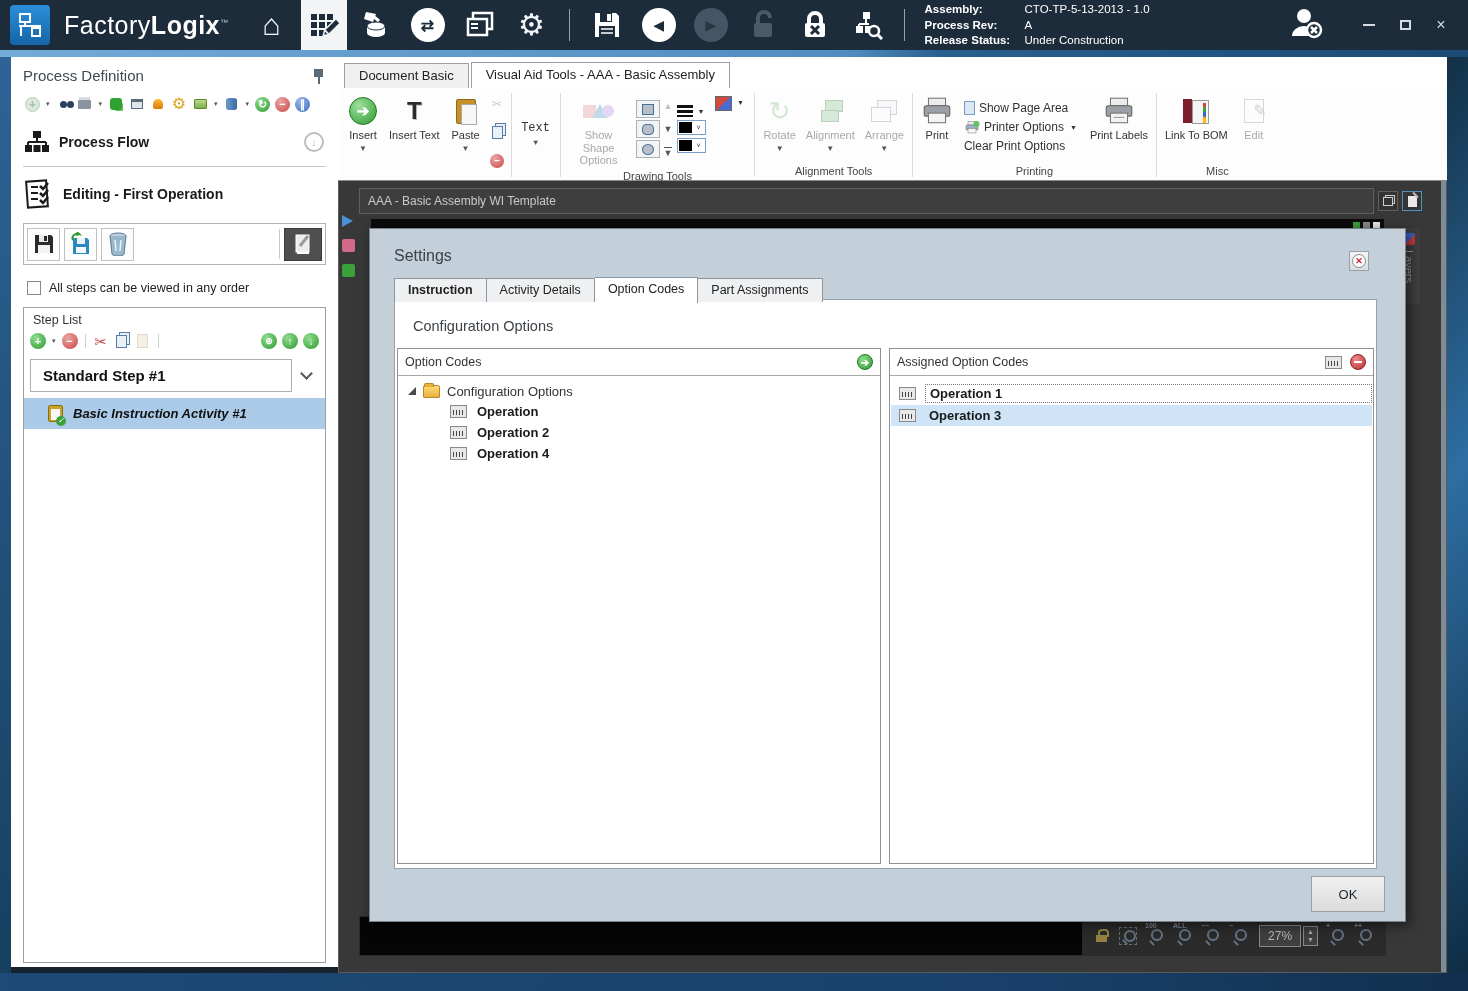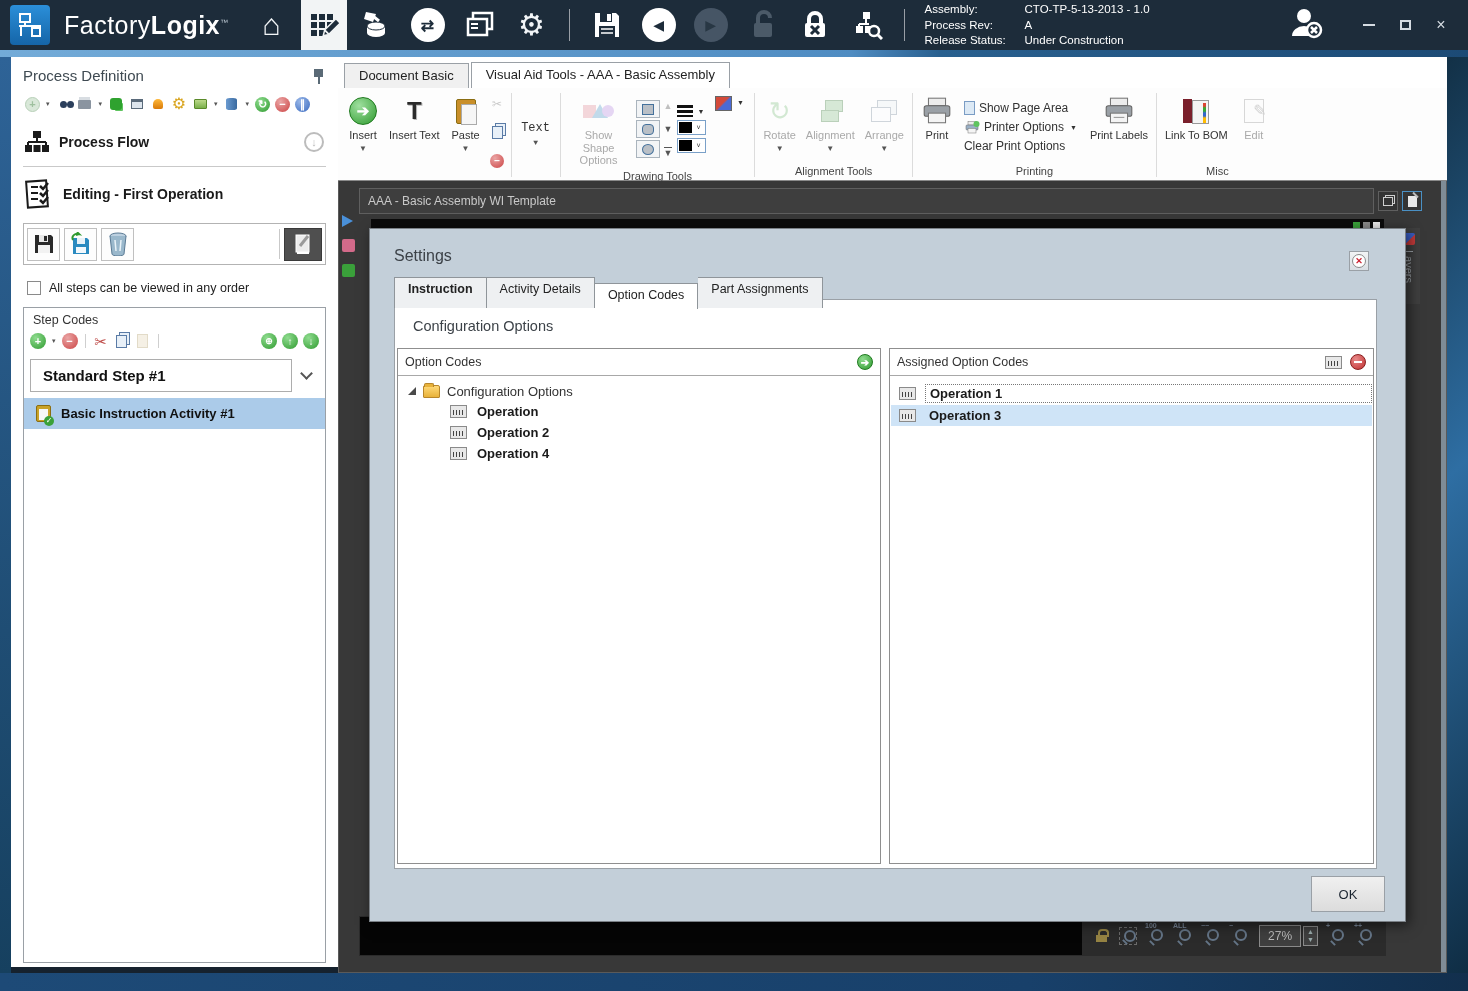--- a/index.html
+++ b/index.html
@@ -20,21 +20,21 @@
   .brand sup { font-size:8px; color:#b8c4ce; }
   .navbtn { width:46px; height:50px; display:flex; align-items:center; justify-content:center; color:#f2f5f7; }
   .navbtn.active { background:#f2f4f5; color:#1d2c3a; }
   .tb-divider { width:1px; height:32px; background:rgba(255,255,255,.55); margin:0 8px; }
   .glyph30 { font-size:30px; line-height:1; }
   .circle-btn { width:34px; height:34px; border-radius:50%; display:flex; align-items:center; justify-content:center; }
   .circle-btn.white { background:#fff; color:#1d2c3a; }
   .circle-btn.dim { background:#465565; color:#283744; }
   .asm-info { display:grid; grid-template-columns:92px auto; column-gap:8px; row-gap:1px;
     font-size:11.5px; color:#fff; line-height:1.25; margin-left:6px; }
-  .asm-info .lbl { font-weight:normal; white-space:nowrap; }
+  .asm-info .lbl { font-weight:bold; white-space:nowrap; }
   .asm-info .val { white-space:nowrap; }
   .win-ctrls { display:flex; align-items:center; gap:22px; margin:0 10px 0 18px; }
   .wc { color:#d5dce2; width:14px; height:14px; display:flex; align-items:center; justify-content:center; }
   .wc .min-bar { width:12px; height:2px; background:#d5dce2; }
   .wc .max-box { width:11px; height:10px; border:2px solid #d5dce2; }
   .wc.close { font-size:16px; }
   .spacer { flex:1; }
 
   
   .accent-strip { position:absolute; top:50px; left:0; right:0; height:7px;
@@ -76,21 +76,21 @@
   .chk-box { width:14px; height:14px; border:1px solid #8a8a8a; background:#fff; }
   .chk-label { font-size:12.5px; color:#222; }
   .steplist { border:1px solid #9aa0a6; flex:1; display:flex; flex-direction:column; min-height:0; }
   .steplist-title { font-size:12.5px; color:#333; padding:5px 9px 3px; }
   .steplist-toolbar { display:flex; align-items:center; gap:5px; padding:3px 6px 5px; }
   .stb-sep { width:1px; height:14px; background:#cfcfcf; margin:0 2px; }
   .step-select-row { display:flex; align-items:center; margin:5px 6px 6px; }
   .step-box { flex:1; border:1px solid #adadad; background:#fff; padding:7px 12px; font-size:15px; font-weight:bold; color:#111; }
   .chev { width:9px; height:9px; border-right:2px solid #555; border-bottom:2px solid #555;
     transform:rotate(45deg); margin:0 8px 4px 10px; }
-  .activity-row { background:#abcbe9; display:flex; align-items:center; gap:10px; padding:7px 8px 7px 12px; }
+  .activity-row { background:#abcbe9; display:flex; align-items:center; gap:10px; padding:7px 8px 7px 24px;font-style:italic; }
   .activity-row .txt { font-size:13px; font-weight:bold; color:#111; }
   .sb-fill { flex:1; background:#fff; }
 
   
   .clip-ic { width:15px; height:17px; background:#c9a227; border:1px solid #8a6d12; border-radius:2px; position:relative; }
   .clip-ic::before { content:""; position:absolute; left:2px; top:3px; right:2px; bottom:1px; background:#f7f7f7; }
   .clip-ic::after { content:"✓"; position:absolute; right:-4px; bottom:-5px; width:10px; height:10px; border-radius:50%;
     background:#3aa13a; color:#fff; font-size:8px; line-height:10px; text-align:center; }
 
   
@@ -189,21 +189,21 @@
   
   .dialog { position:absolute; left:30px; top:47px; width:1037px; height:694px;
     background:#c3cfd9; border:1px solid #7a8086; box-shadow:3px 3px 12px rgba(0,0,0,.55); }
   .dlg-title { position:absolute; left:24px; top:18px; font-size:16px; color:#3c4248; }
   .dlg-close { position:absolute; right:36px; top:22px; width:20px; height:20px; border:1px solid #9aa0a6;
     background:linear-gradient(180deg,#f2f4f5,#d8dee3); display:flex; align-items:center; justify-content:center; }
   .dlg-close .x-circ { width:14px; height:14px; border-radius:50%; border:1.5px solid #8a8a8a; background:#fff;
     color:#cc2233; font-size:9px; font-weight:bold; display:flex; align-items:center; justify-content:center; line-height:1; }
   .dlg-tabs { position:absolute; left:24px; top:48px; display:flex; align-items:flex-end; z-index:3; }
   .dtab { font-size:12.5px; color:#222; background:#eef0f2; border:1px solid #8f959a; border-bottom:none;
-    padding:4px 13px 12px; margin-right:0; }
+    padding:4px 13px 5px; margin-right:0; }
   .dtab + .dtab { border-left:none; }
   .dtab.bold { font-weight:bold; }
   .dtab.active { background:#fff; padding-bottom:7px; margin-bottom:-1px; }
   .dlg-content { position:absolute; left:24px; right:28px; top:70px; bottom:52px; background:#fff; border:1px solid #9aa0a6; }
   .dlg-heading { position:absolute; left:18px; top:18px; font-size:14.5px; color:#3c4248; }
   .panel { position:absolute; top:48px; bottom:4px; border:1px solid #8f8f8f; background:#fff; display:flex; flex-direction:column; }
   .panel.left { left:2px; width:484px; }
   .panel.right { left:494px; right:2px; }
   .panel-head { height:27px; border-bottom:1px solid #a8a8a8; display:flex; align-items:center; padding:0 7px; gap:8px; }
   .panel-head .ttl { flex:1; font-size:12.5px; color:#333; }
@@ -477,21 +477,21 @@
         </svg>
       </div>
     </div>
 
     <div class="chk-row">
       <div class="chk-box"></div>
       <span class="chk-label">All steps can be viewed in any order</span>
     </div>
 
     <div class="steplist">
-      <div class="steplist-title">Step Codes</div>
+      <div class="steplist-title">Step List</div>
       <div class="steplist-toolbar">
         <span class="mi-circle" style="background:radial-gradient(circle at 35% 30%,#8fdc8f,#2f9a2f); width:16px; height:16px;">+</span>
         <span class="mi-drop">▾</span>
         <span class="mi-circle" style="background:radial-gradient(circle at 35% 30%,#eaa5a5,#cc4444); width:16px; height:16px;">−</span>
         <span class="stb-sep"></span>
         <span class="mi" style="color:#c0504d; font-size:15px;">✂</span>
         <span class="mi">
             <span class="copy-ic"></span>
           </span>
         <span class="mi" style="opacity:.4;">

